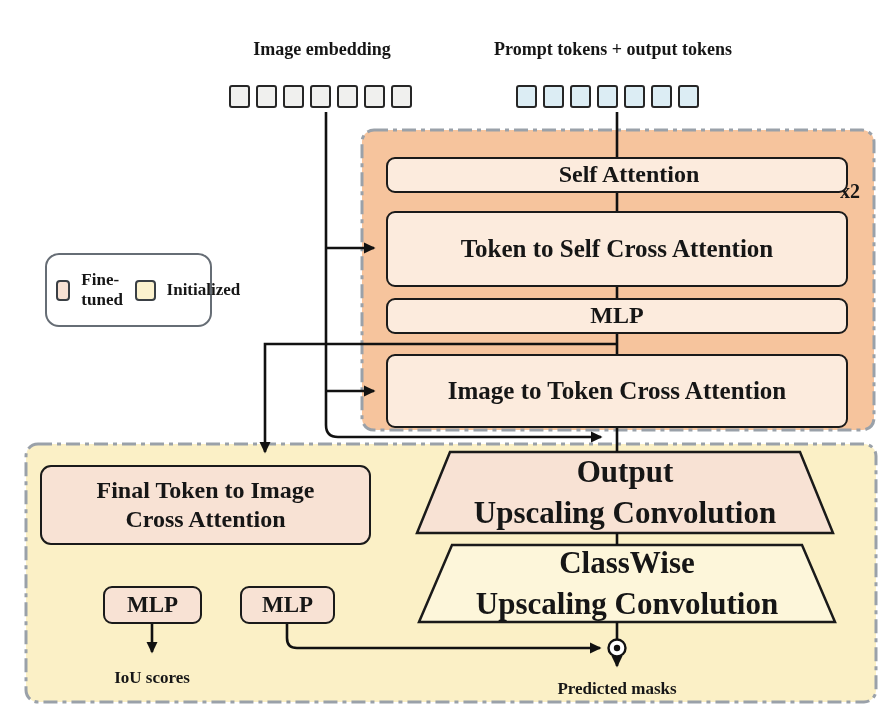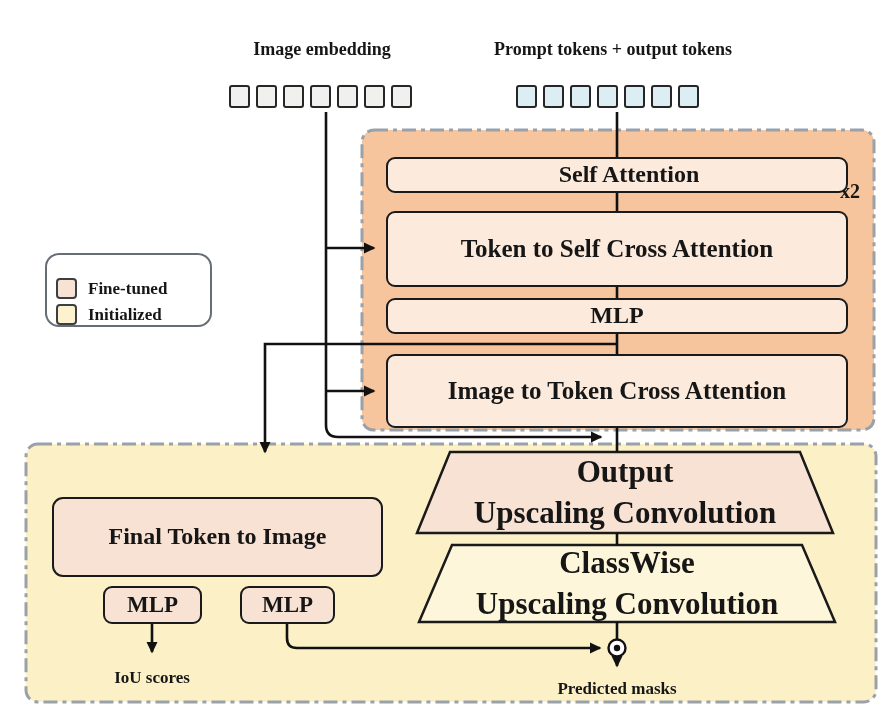--- a/index.html
+++ b/index.html
@@ -32,21 +32,21 @@
   }
   .peach{background:var(--inner-box-fill);}
   .pink{background:var(--finetuned-fill);}
   .r8{border-radius:9px;} .r10{border-radius:11px;}
   .big{font-size:25px;} .mid{font-size:24px;} .mlp{font-size:23px;}
   .traptext{position:absolute;z-index:2;display:flex;flex-direction:column;align-items:center;justify-content:center;text-align:center;font-size:31px;line-height:1.3;}
   .x2{position:absolute;z-index:2;font-size:20px;}
   .legend{
     position:absolute;z-index:2;left:45px;top:253px;width:167px;height:74px;background:#fff;
     border:2.5px solid #666d75;border-radius:14px;box-sizing:border-box;
-    display:flex;flex-direction:column;justify-content:flex-end;gap:5px;padding-left:9px;
+    display:flex;flex-direction:row;justify-content:space-between;gap:5px;padding-left:9px;
   }
   .lrow{display:flex;align-items:center;gap:11px;}
   .sw{width:21px;height:21px;border:2.2px solid #3a3f44;border-radius:4px;box-sizing:border-box;}
   .sw-finetuned{background:var(--finetuned-fill);}
   .sw-initialized{background:var(--initialized-fill);}
   .llabel{font-size:17px;}
   .outlabel{font-size:17px;white-space:nowrap;}
   
   .cont-orange{fill:var(--decoder-container-fill);stroke:var(--dash-border);stroke-width:3;stroke-dasharray:14 5 4 5;}
   .cont-yellow{fill:var(--bottom-container-fill);stroke:var(--dash-border);stroke-width:3;stroke-dasharray:14 5 4 5;}
@@ -131,22 +131,23 @@
     <div class="lrow">
       <span class="sw sw-finetuned"></span>
       <span class="llabel">Fine-tuned</span>
     </div>
     <div class="lrow">
       <span class="sw sw-initialized"></span>
       <span class="llabel">Initialized</span>
     </div>
   </div>
 
-  <div class="node pink r10 mid" style="left:52px;top:465px;width:331px;height:80px;margin-top:32px;">
+  <div class="node pink r10 mid" style="left:40px;top:465px;width:331px;height:80px;">
     <div>Final Token to Image</div>
+    <div>Cross Attention</div>
   </div>
   <div class="node pink r8 mlp" style="left:103px;top:586px;width:99px;height:38px;">MLP</div>
   <div class="node pink r8 mlp" style="left:240px;top:586px;width:95px;height:38px;">MLP</div>
 
   <div class="traptext" style="left:450px;top:452px;width:350px;height:81px;">
     <div>Output</div>
     <div>Upscaling Convolution</div>
   </div>
   <div class="traptext" style="left:452px;top:545px;width:350px;height:77px;">
     <div>ClassWise</div>

